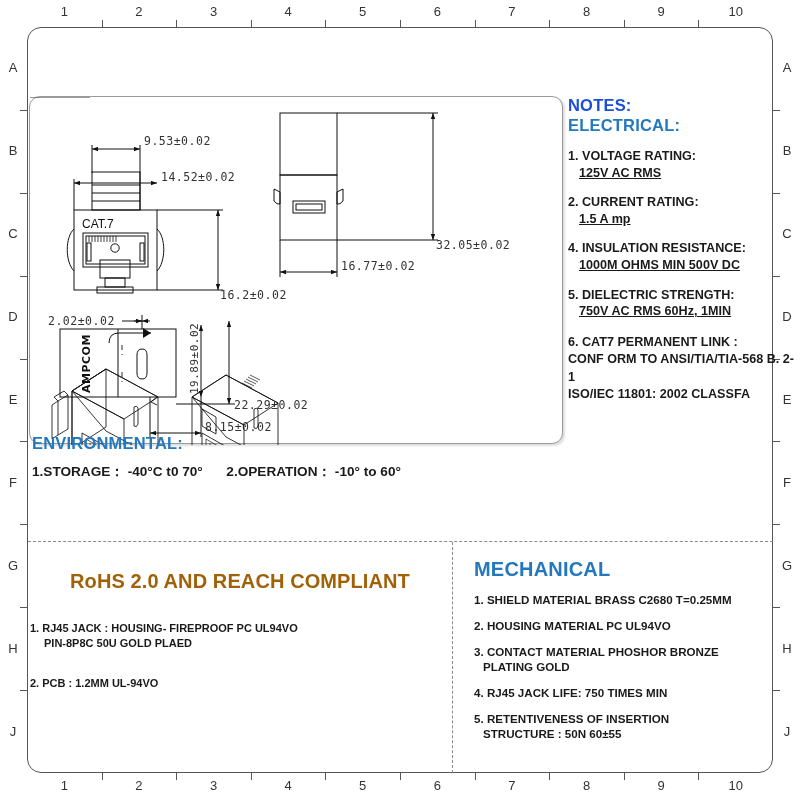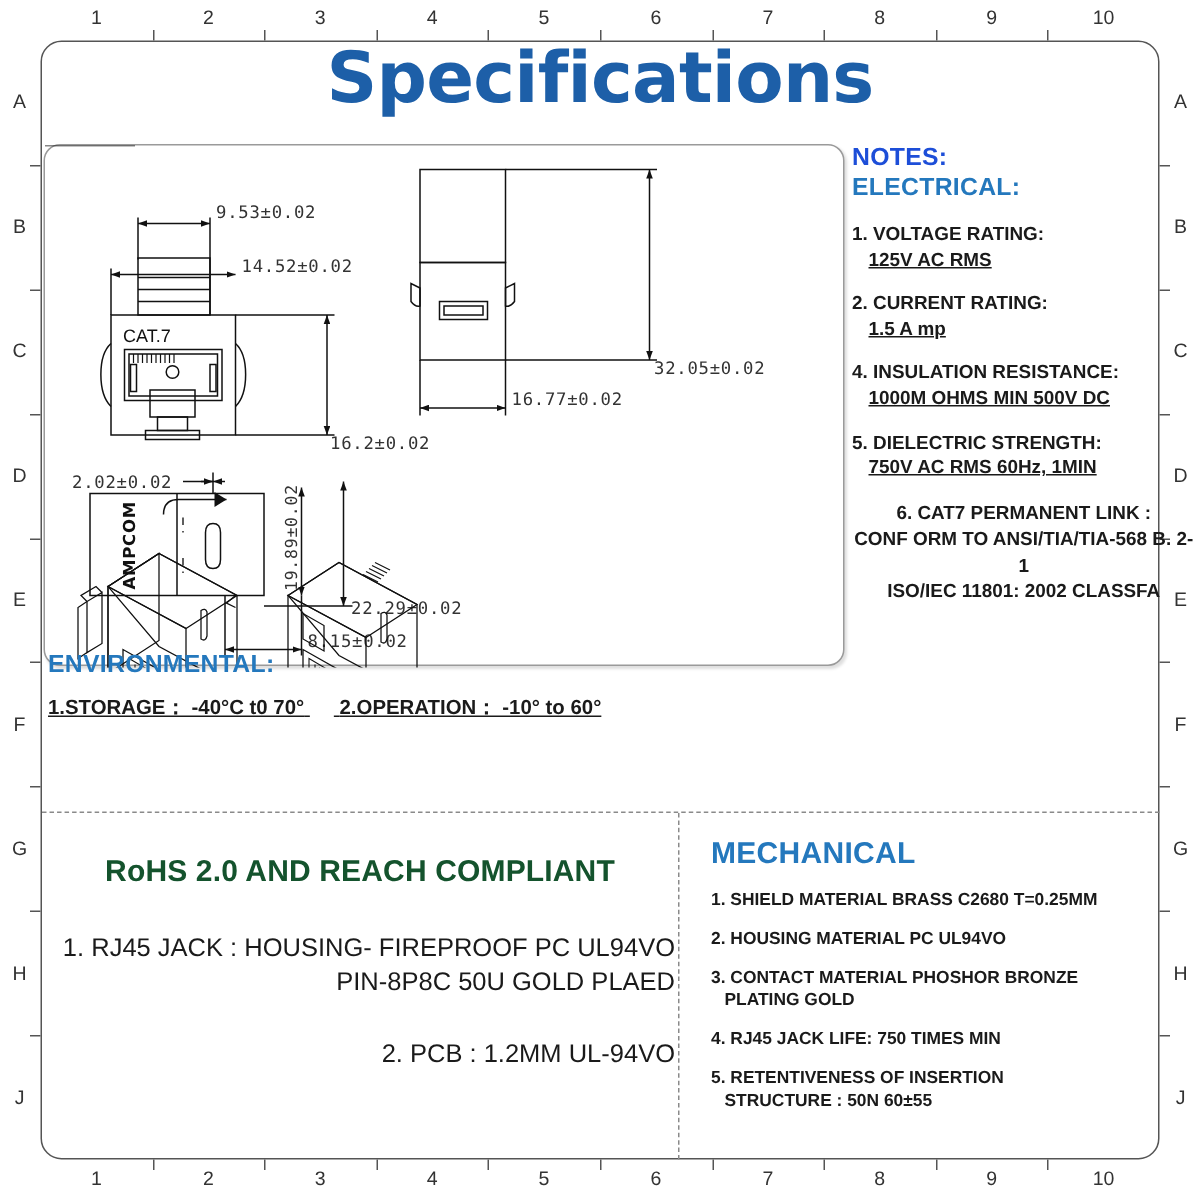--- a/index.html
+++ b/index.html
@@ -41,39 +41,39 @@
     background:#fff;box-shadow:1.5px 1.5px 2px rgba(0,0,0,.13);
   }
   #draw-svg{position:absolute;left:0;top:0;}
 
   
   #notes{position:absolute;left:568px;top:96px;width:232px;}
   .notes-head{font-size:16.5px;font-weight:bold;color:#1d4ed8;letter-spacing:.2px;}
   .notes-sub{font-size:16.5px;font-weight:bold;color:#2478bd;margin-top:1px;letter-spacing:.2px;}
   .note-item{margin-top:13px;font-size:12.6px;font-weight:bold;line-height:1.32;}
   .note-item .l2{display:block;padding-left:11px;text-decoration:underline;}
-  .note-center{margin-top:14px;font-size:12.6px;font-weight:bold;line-height:1.38;text-align:center;padding-right:3px;}
+  .note-center{margin-top:14px;font-size:12.6px;font-weight:bold;line-height:1.38;text-align:left;padding-right:3px;}
   .note-center .ln{display:block;}
 
   
   #environmental{position:absolute;left:32px;top:434px;width:430px;}
   #env-title{font-size:16.5px;font-weight:bold;color:#2478bd;letter-spacing:.2px;}
-  #env-line{margin-top:10px;font-size:13.6px;font-weight:bold;white-space:nowrap;text-decoration:underline;}
+  #env-line{margin-top:10px;font-size:13.6px;font-weight:bold;white-space:nowrap;}
   #env-line .gap{display:inline-block;width:16px;}
 
   
   #div-h{position:absolute;left:28px;top:541px;width:745px;height:0;
          border-top:1.4px dashed #8a8a8a;}
   #div-v{position:absolute;left:452px;top:542px;width:0;height:231px;
          border-left:1.4px dashed #8a8a8a;}
 
   
   #rohs{position:absolute;left:30px;top:570px;width:420px;}
   #rohs-title{text-align:center;font-size:20px;font-weight:bold;color:#1d5fa8;letter-spacing:.1px;}
-  .rohs-item{font-size:17px;font-weight:normal;line-height:1.35;text-align:right;}
+  .rohs-item{font-size:11px;font-weight:bold;line-height:1.35;}
   .rohs-item .l2{display:block;padding-left:14px;}
   #rohs-1{margin-top:28px;}
   #rohs-2{margin-top:25px;}
 
   
   #mechanical{position:absolute;left:474px;top:558px;width:310px;}
   #mech-title{font-size:20px;font-weight:bold;color:#2478bd;letter-spacing:.2px;}
   .mech-item{margin-top:11px;font-size:11.6px;font-weight:bold;line-height:1.3;}
   .mech-item .l2{display:block;padding-left:9px;}
 </style>
@@ -152,21 +152,20 @@
       <div class="row-letter" style="left: 6px; top: 640.667px;">H</div>
       <div class="row-letter" style="left: 780px; top: 640.667px;">H</div>
       <div class="ruler-tick" style="left: 20px; top: 690.111px; width: 7px; height: 1px;"></div>
       <div class="ruler-tick" style="left: 773px; top: 690.111px; width: 7px; height: 1px;"></div>
       <div class="row-letter" style="left: 6px; top: 723.556px;">J</div>
       <div class="row-letter" style="left: 780px; top: 723.556px;">J</div>
     </div>
 
   <div id="sheet-border"></div>
 
-  <div id="title" style="color: rgb(29, 95, 168);">Specifications</div>
 
   <div id="draw-panel">
     <svg id="draw-svg" width="534" height="348" viewBox="0 0 534 348">
       <defs>
         <marker id="ah" markerWidth="7" markerHeight="7" refX="6" refY="2.2" orient="auto" markerUnits="strokeWidth">
           <path d="M0,0 L6,2.2 L0,4.4 z" fill="#111"></path>
         </marker>
         <marker id="ahr" markerWidth="7" markerHeight="7" refX="0" refY="2.2" orient="auto" markerUnits="strokeWidth">
           <path d="M6,0 L0,2.2 L6,4.4 z" fill="#111"></path>
         </marker>
@@ -373,21 +372,21 @@
       <span>1.STORAGE：  -40°C t0 70°</span>
       <span class="gap"></span>
       <span>2.OPERATION：  -10° to 60°</span>
     </div>
   </div>
 
   <div id="div-h"></div>
   <div id="div-v"></div>
 
   <div id="rohs">
-    <div id="rohs-title" style="color: #14532d;">RoHS 2.0 AND REACH COMPLIANT</div>
+    <div id="rohs-title" style="color: #a16207;">RoHS 2.0 AND REACH COMPLIANT</div>
     <div class="rohs-item" id="rohs-1">
       <span>1. RJ45 JACK :  HOUSING- FIREPROOF PC UL94VO</span>
       <span class="l2">PIN-8P8C 50U GOLD PLAED</span>
     </div>
     <div class="rohs-item" id="rohs-2">2. PCB : 1.2MM UL-94VO</div>
   </div>
 
   <div id="mechanical">
     <div id="mech-title">MECHANICAL</div>
     <div class="mech-item">

